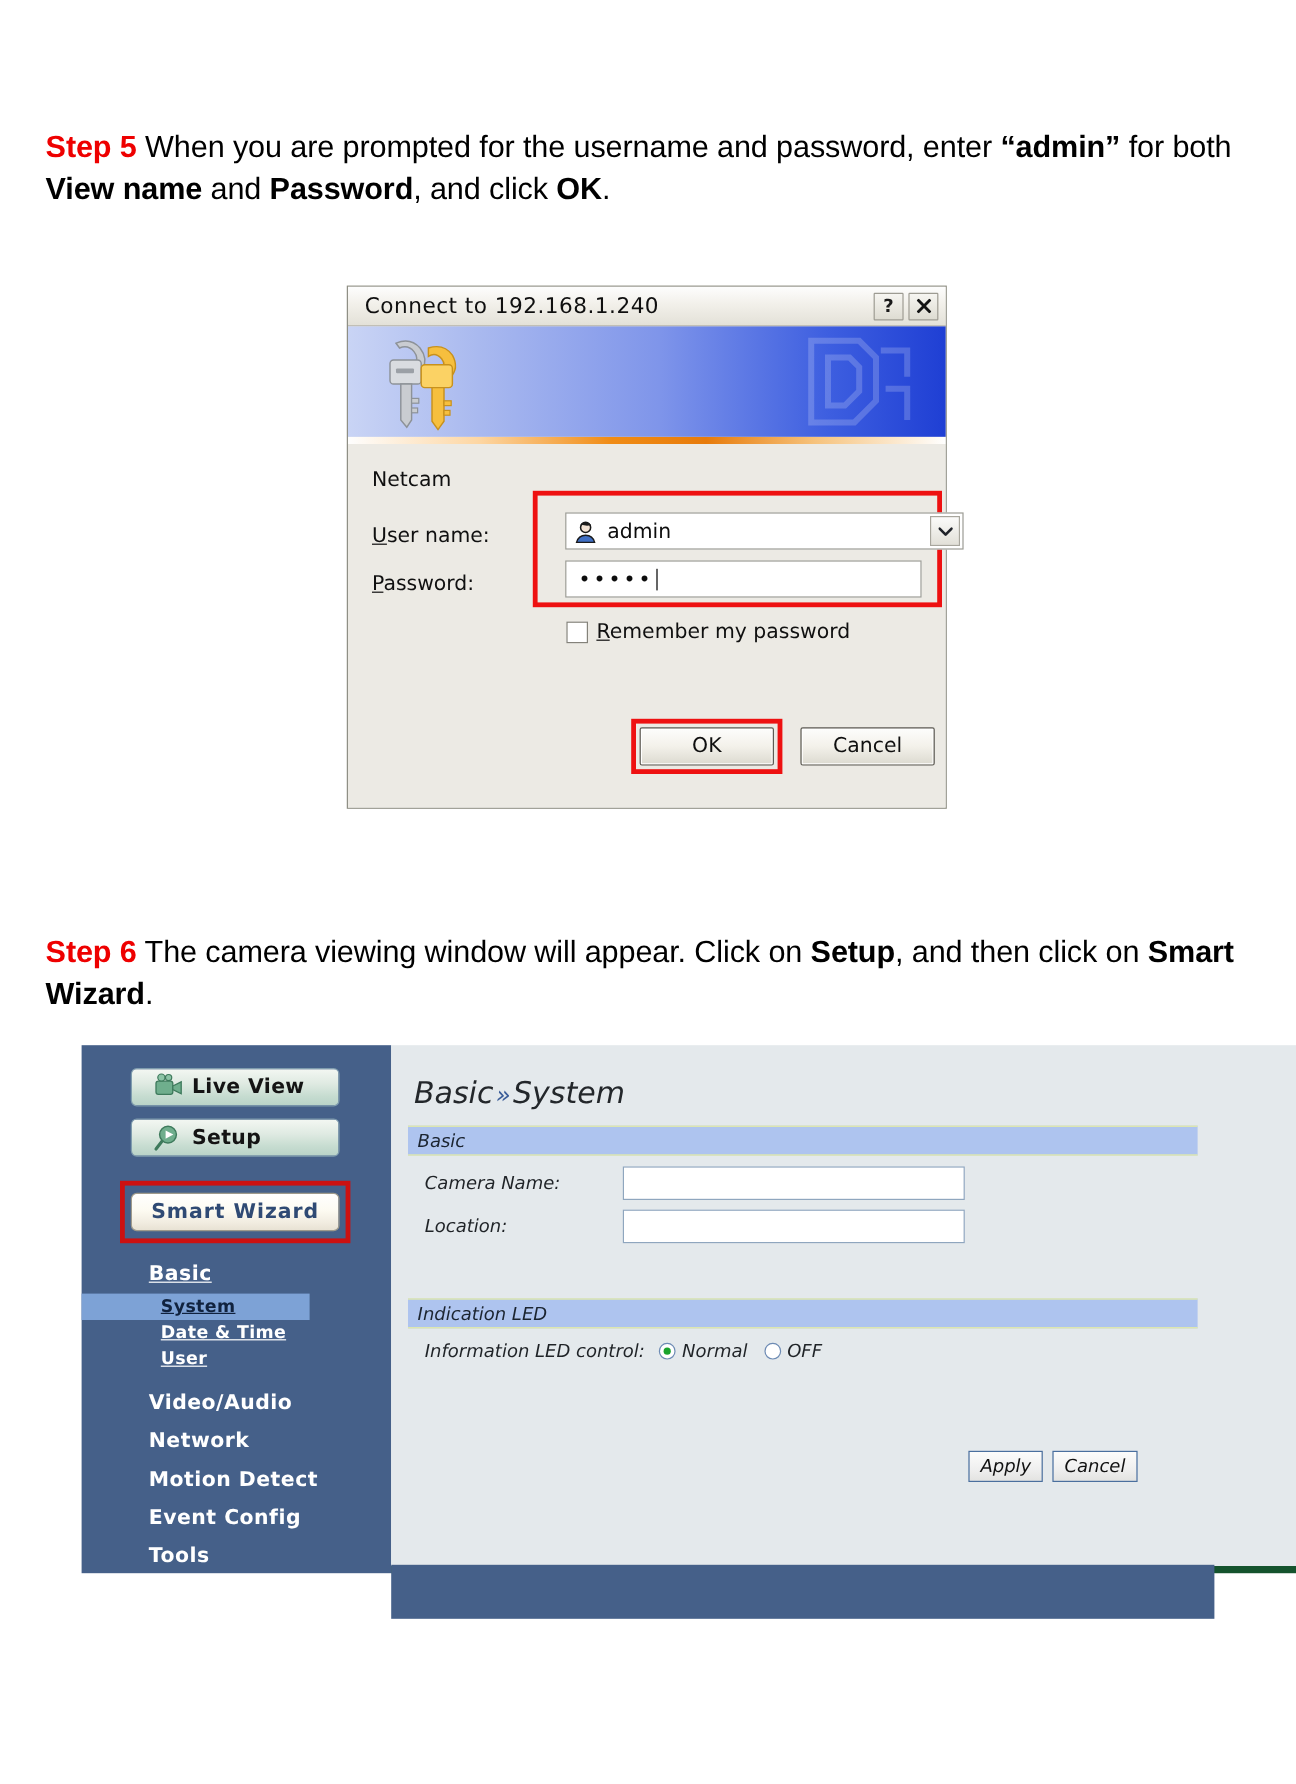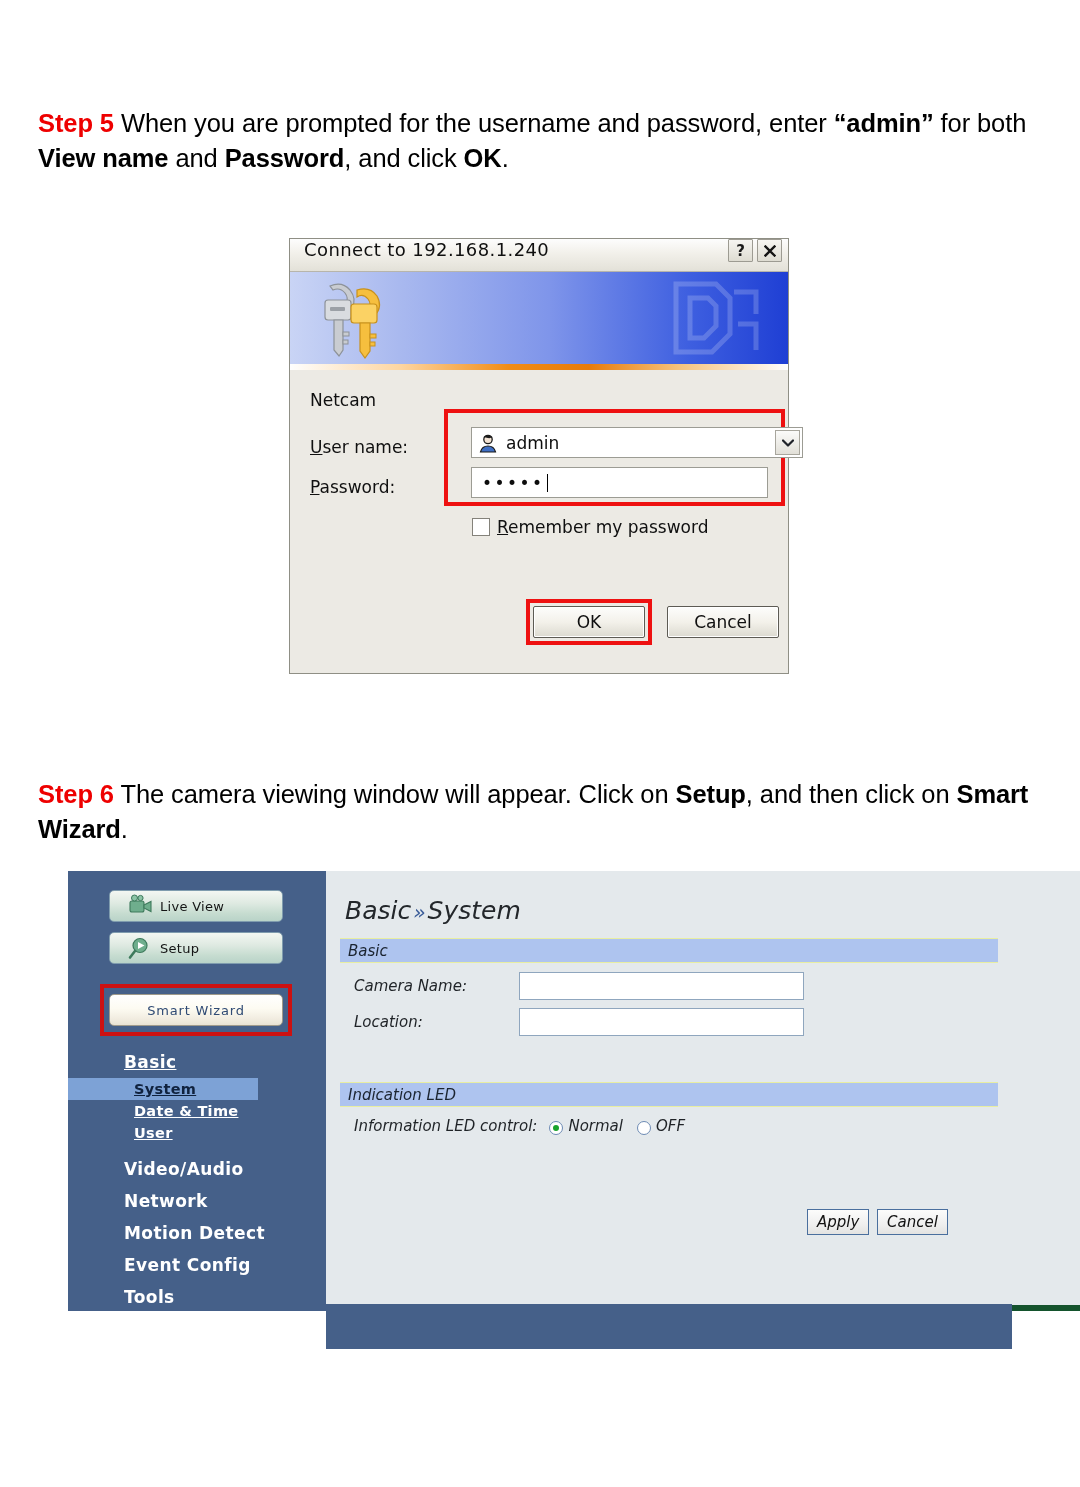--- a/index.html
+++ b/index.html
@@ -44,20 +44,21 @@
     height: 436px;
     background: #eceae4;
     border: 1px solid #8f8f85;
     box-sizing: border-box;
   }
   .dlg-titlebar {
     height: 33px;
     background: linear-gradient(to bottom, #fdfdfd 0%, #f2f0ea 45%, #e3e1d8 100%);
     border-bottom: 1px solid #b7b5ab;
     display: flex;
+    align-items: center;
     padding: 0 6px 0 14px;
     box-sizing: border-box;
   }
   .dlg-title-text {
     flex: 1;
     font-family: "DejaVu Sans", sans-serif;
     font-size: 18px;
     color: #0f0f0f;
     letter-spacing: 0.4px;
     white-space: nowrap;
@@ -319,22 +320,22 @@
   }
   .nav-icon {
     width: 26px;
     height: 24px;
     margin-left: 18px;
     margin-right: 6px;
     flex: none;
   }
   .nav-label {
     font-family: "DejaVu Sans", sans-serif;
-    font-size: 13px;
-    font-weight: normal;
+    font-size: 17px;
+    font-weight: bold;
     color: #141414;
     letter-spacing: 0.3px;
   }
   #smart-wizard-label {
     color: #2f4a74;
     letter-spacing: 0.8px;
   }
 
   #sidebar-menu {
     position: absolute;
@@ -430,21 +431,21 @@
     left: 28px;
     top: 246px;
     display: flex;
     align-items: center;
     font-family: "DejaVu Sans", sans-serif;
     font-size: 15px;
     color: #1f2327;
   }
   .radio-group {
     display: flex;
-    align-items: flex-end;
+    align-items: center;
     margin-left: 12px;
   }
   .radio {
     width: 14px;
     height: 14px;
     border-radius: 50%;
     border: 1px solid #6d8bb4;
     background: #ffffff;
     margin-right: 5px;
     position: relative;

